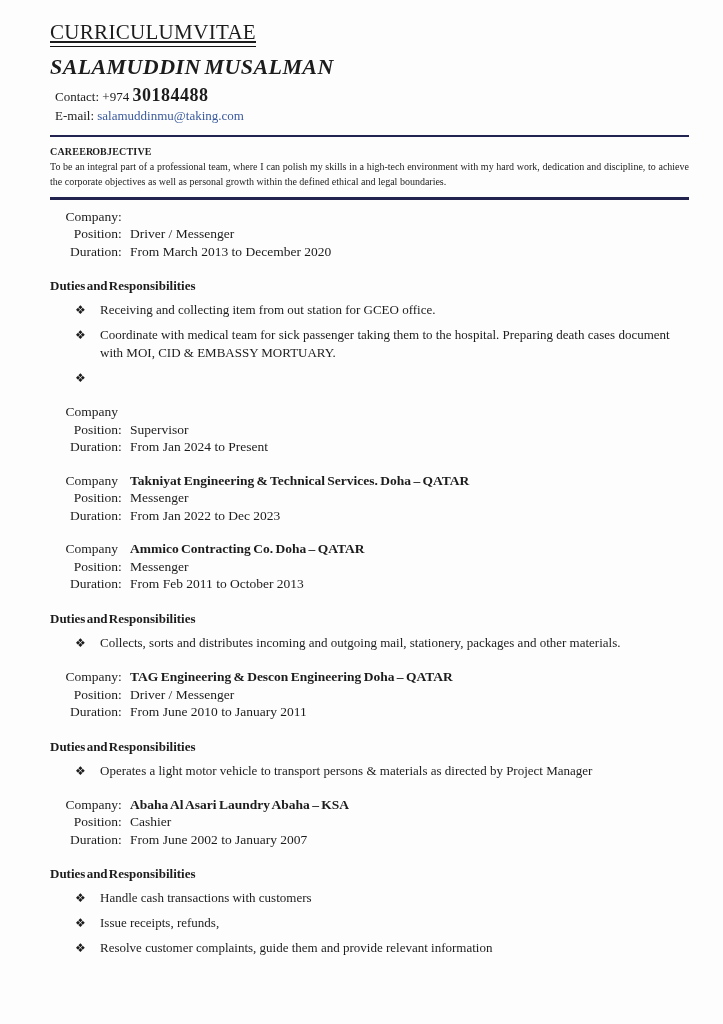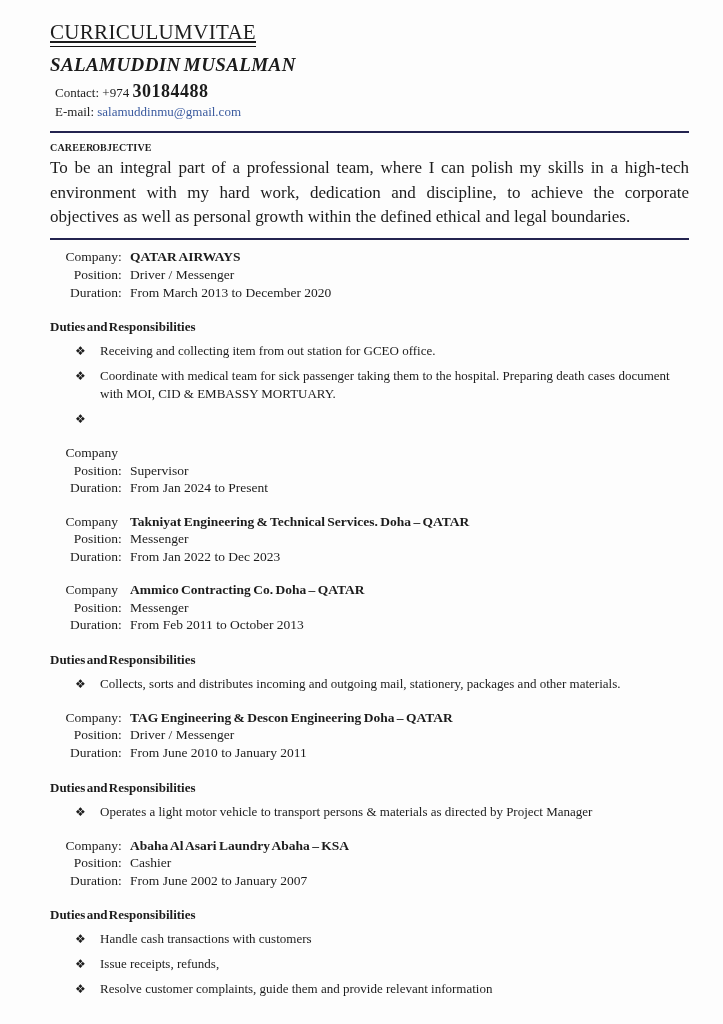--- a/index.html
+++ b/index.html
@@ -17,32 +17,32 @@
 
   .doc-title{margin:0;text-align:left;font-size:21px;font-weight:normal;word-spacing:-5px;letter-spacing:.3px;}
   .title-underline{
     display:inline-block;
     text-decoration:underline;
     border-bottom:1.5px solid #111;
     padding-bottom:2.5px;
     line-height:1.05;
   }
 
-  .candidate-name{margin-top:7px;font-size:19px;font-weight:bold;font-style:italic;word-spacing:-2px;letter-spacing:.4px;}
+  .candidate-name{margin-top:7px;font-size:22px;font-weight:bold;font-style:italic;word-spacing:-2px;letter-spacing:.4px;}
 
   .contact-line{margin-top:5px;font-size:13px;padding-left:5px;}
   .phone-number{font-size:18px;font-weight:bold;letter-spacing:.5px;}
   .email-line{margin-top:2px;font-size:13px;padding-left:5px;}
   .email-link{color:var(--email-color);text-decoration:none;cursor:pointer;}
 
   .rule{height:2.5px;background:var(--rule-color);margin-top:11px;}
   .rule.rule-2{margin-top:8px;}
 
   h2.section-heading{margin:9px 0 0 0;font-size:10px;font-weight:bold;word-spacing:-4px;letter-spacing:.2px;}
-  p.objective-text{margin:3px 0 0 0;font-size:17px;line-height:1.45;text-align:justify;}
+  p.objective-text{margin:3px 0 0 0;font-size:10px;line-height:1.45;text-align:justify;}
   h2.pe-heading{margin-top:15px;}
 
   .job{margin-top:16px;}
   .job:first-child{margin-top:8px;}
   .kv{display:flex;font-size:13.5px;line-height:1.3;}
   .kv .k{width:68px;flex:none;text-align:right;}
   .kv .sep{width:12px;flex:none;}
   .kv .v{flex:1;}
   .kv .v.company{font-weight:bold;word-spacing:-1px;}
 
@@ -63,37 +63,36 @@
   <div class="candidate-name">SALAMUDDIN MUSALMAN</div>
 
   <div class="contact-line">
     <span>Contact:</span>
     <span>+974</span>
     <span class="phone-number">30184488</span>
   </div>
 
   <div class="email-line">
     <span>E-mail:</span>
-    <a class="email-link">salamuddinmu@gmail.com</a>
+    <a class="email-link">salamuddinmu@taking.com</a>
   </div>
 
   <div class="rule"></div>
 
   <h2 class="section-heading">CAREER OBJECTIVE</h2>
   <p class="objective-text">To be an integral part of a professional team, where I can polish my skills in a high-tech environment with my hard work, dedication and discipline, to achieve the corporate objectives as well as personal growth within the defined ethical and legal boundaries.</p>
 
 
   <div class="rule rule-2"></div>
 
   <div id="jobs">
   <section class="job">
     <div class="kv">
       <span class="k">Company</span>
       <span class="sep">:</span>
-      <span class="v company">QATAR AIRWAYS</span>
     </div>
     <div class="kv">
       <span class="k">Position</span>
       <span class="sep">:</span>
       <span class="v">Driver / Messenger</span>
     </div>
     <div class="kv">
       <span class="k">Duration</span>
       <span class="sep">:</span>
       <span class="v">From March 2013 to December 2020</span>

